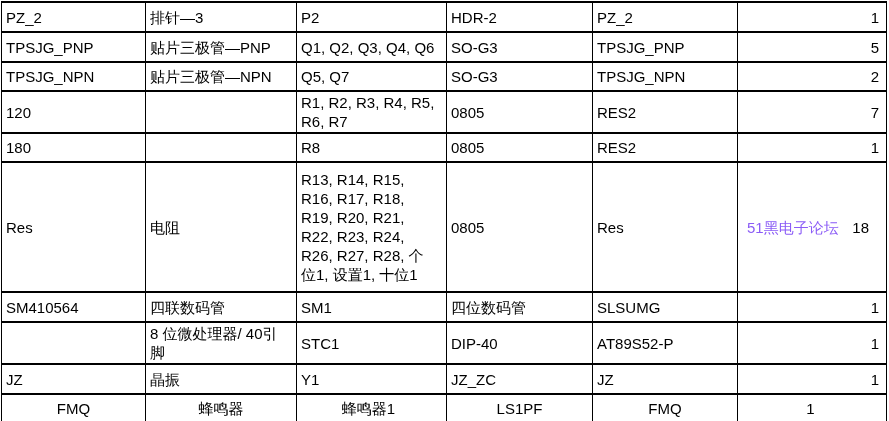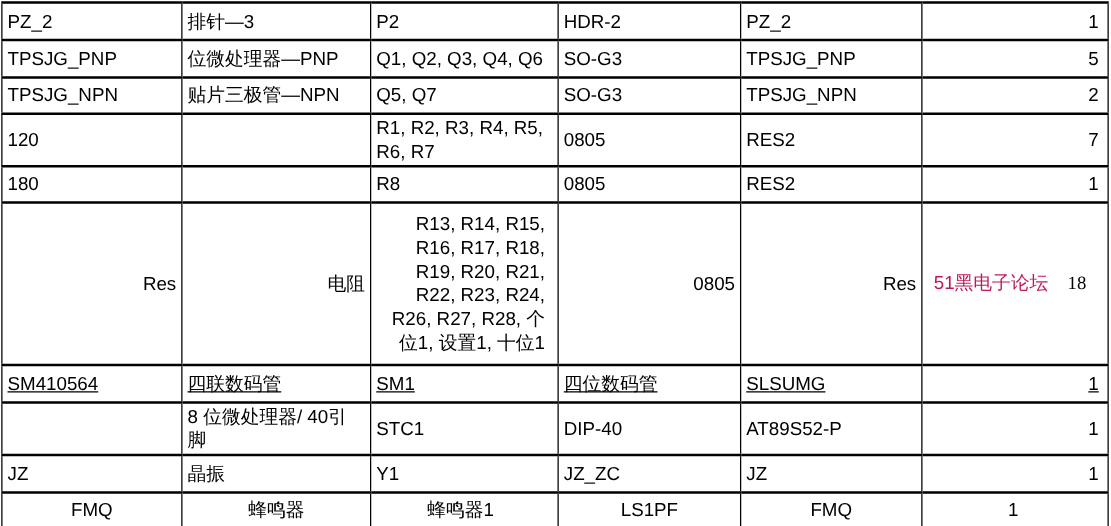--- a/index.html
+++ b/index.html
@@ -31,37 +31,37 @@
     overflow: hidden;
     word-wrap: break-word;
   }
   
   td.c-designator { padding-right: 10px; }
   td.c-qty {
     text-align: right;
     padding-right: 7px;
     position: relative;
   }
-  td.c-qty .qty-num-wm { padding-right: 10px; font-family: Liberation Serif, serif; }
+  td.c-qty .qty-num-wm { padding-right: 10px; }
   .watermark {
     position: absolute;
     left: 9px;
     top: 50%;
     transform: translateY(-50%);
-    color: #be185d;
+    color: #8b5cf6;
     white-space: nowrap;
   }
   
   tr:nth-child(1)  td { height: 26px; margin-top: 45px; }
   tr:nth-child(2)  td { height: 26px; margin-left: 12px; }
   tr:nth-child(3)  td { height: 25px; }
   tr:nth-child(4)  td { height: 36px; }
   tr:nth-child(5)  td { height: 25px; }
-  tr:nth-child(6)  td { height: 126px; text-align: right; }
-  tr:nth-child(7)  td { height: 26px; text-decoration: underline; }
+  tr:nth-child(6)  td { height: 126px; }
+  tr:nth-child(7)  td { height: 26px; }
   tr:nth-child(8)  td { height: 36px; }
   tr:nth-child(9)  td { height: 26px; margin-top: 24px; }
   tr:nth-child(10) td { height: 24px; text-align: center; }
   tr:nth-child(11) td { height: 20px; }
 </style>
 </head>
 <body>
 
 <table class="bom">
   <colgroup>
@@ -76,21 +76,21 @@
     <tr>
       <td>PZ_2</td>
       <td>排针—3</td>
       <td class="c-designator">P2</td>
       <td>HDR-2</td>
       <td>PZ_2</td>
       <td class="c-qty">1</td>
     </tr>
     <tr>
       <td>TPSJG_PNP</td>
-      <td>位微处理器—PNP</td>
+      <td>贴片三极管—PNP</td>
       <td class="c-designator">Q1, Q2, Q3, Q4, Q6</td>
       <td>SO-G3</td>
       <td>TPSJG_PNP</td>
       <td class="c-qty">5</td>
     </tr>
     <tr>
       <td>TPSJG_NPN</td>
       <td>贴片三极管—NPN</td>
       <td class="c-designator">Q5, Q7</td>
       <td>SO-G3</td>

